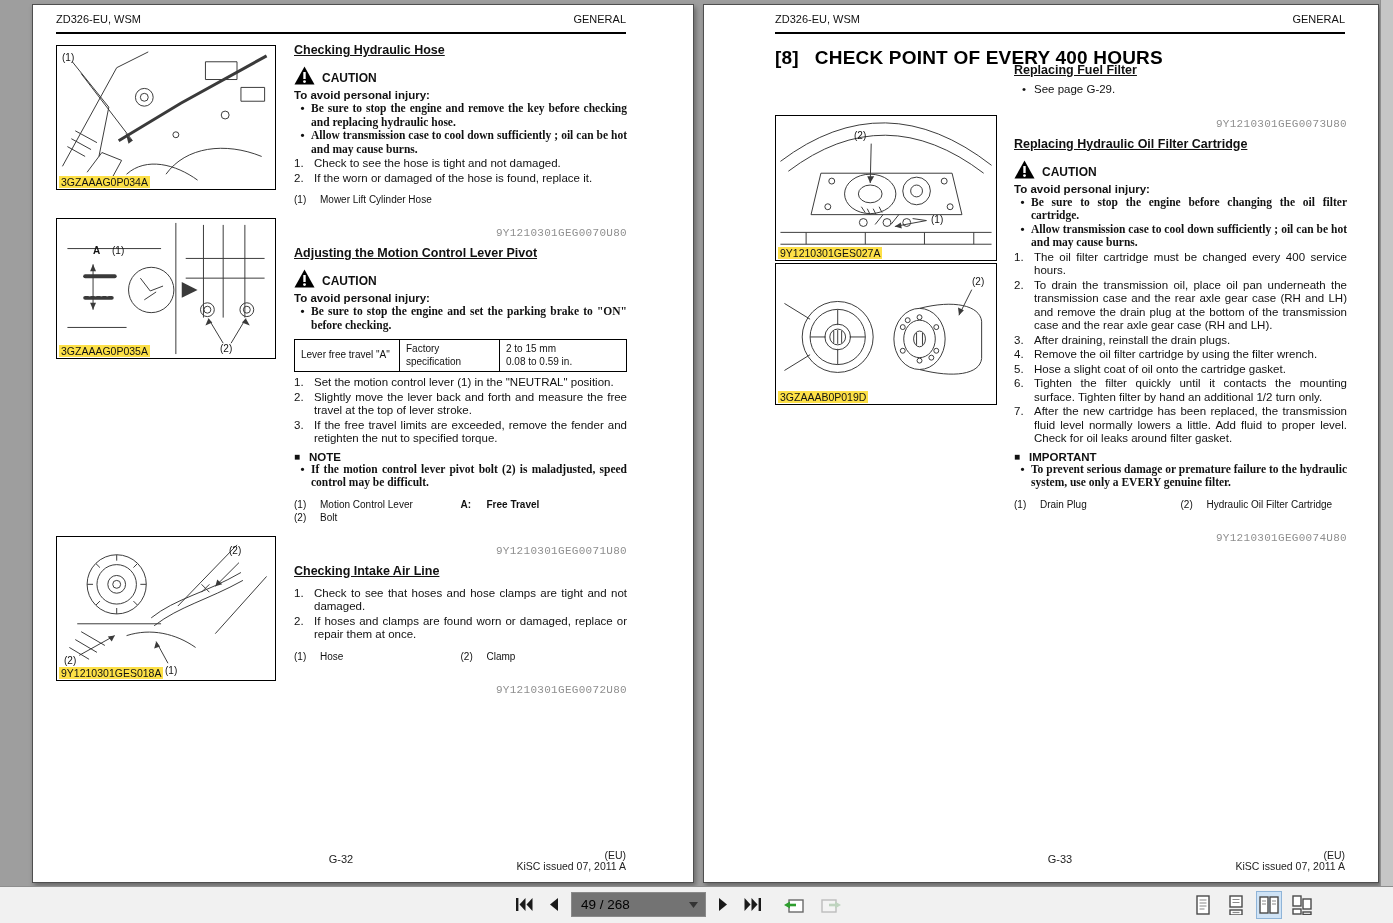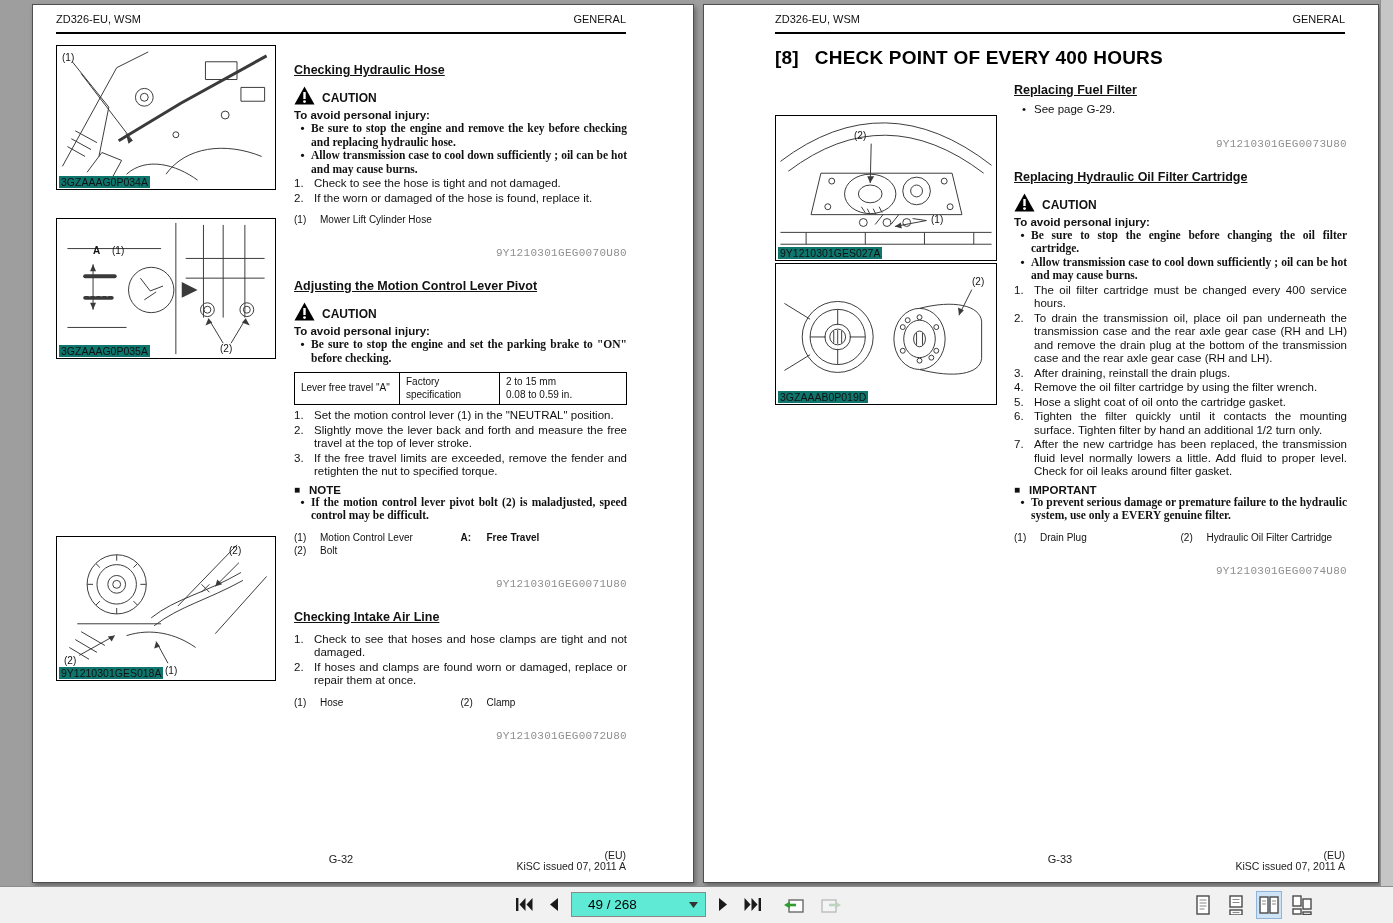--- a/index.html
+++ b/index.html
@@ -14,29 +14,29 @@
   .hdr { position:absolute; top:8px; display:flex; justify-content:space-between; font-size:11px; color:#111;gap:12px; }
   .hdr-rule { position:absolute; top:27px; height:2px; background:#000; }
   .page-left  .hdr, .page-left  .hdr-rule { left:23px; width:570px; }
   .page-right .hdr, .page-right .hdr-rule { left:71px; width:570px; }
 
   .doc-title { position:absolute; left:71px; top:42px; width:580px; display:flex; align-items:baseline; font-weight:bold; font-size:19px; letter-spacing:.2px; color:#000; }
   .doc-title .idx { margin-right:16px; }
 
   .fig { position:absolute; border:1px solid #000; background:#fff; }
   .fig svg { display:block; width:100%; height:100%; }
-  .fig .cap { position:absolute; left:2px; bottom:1px; font-size:10.5px; background:#0f766e; padding:0 2px; color:#111; white-space:nowrap; }
+  .fig .cap { position:absolute; left:2px; bottom:1px; font-size:10.5px; background:#fde047; padding:0 2px; color:#111; white-space:nowrap; }
   .fig .co { position:absolute; font-size:10px; color:#111; }
   .fig .co.bold { font-weight:bold; }
 
   .textcol { position:absolute; width:333px; color:#111; }
   .page-left  .textcol { left:261px; top:38px; }
   .page-right .textcol { left:310px; top:58px; }
 
-  .sect-heading { font-size:12.5px; font-weight:bold; text-decoration:underline; margin-bottom:9px;margin-top:20px; }
+  .sect-heading { font-size:12.5px; font-weight:bold; text-decoration:underline; margin-bottom:9px; }
   .caution-row { display:flex; align-items:flex-end; gap:7px; margin:6px 0 3px; }
   .caution-word { font-weight:bold; font-size:12px; }
   .intro { font-weight:bold; font-size:11.5px; line-height:14px; }
   .b-item { display:flex; font-weight:bold; font-size:11.5px; line-height:13.5px; }
   .b-item .dot { width:17px; flex:none; text-align:center; }
   .b-item .bt { flex:1; text-align:justify;font-family:Liberation Serif, serif; }
   .s-item { display:flex; font-size:11.5px; line-height:13.5px; margin-top:1px; }
   .s-item .n { width:20px; flex:none; }
   .s-item .st { flex:1; text-align:justify; }
   .note-row { display:flex; align-items:center; gap:9px; font-weight:bold; font-size:11.5px; margin-top:5px; }
@@ -50,21 +50,21 @@
 
   .pg-footer { position:absolute; bottom:10px; height:26px; }
   .page-left  .pg-footer { left:23px; width:570px; }
   .page-right .pg-footer { left:71px; width:570px; }
   .pgnum { position:absolute; left:0; right:0; bottom:7px; text-align:center; font-size:11px; color:#222; }
   .issue { position:absolute; right:0; bottom:0; text-align:right; font-size:10.5px; line-height:11px; color:#222; }
 
   .toolbar { position:absolute; left:0; top:886px; width:1393px; height:37px; background:#f1f1f1; border-top:1px solid #8e8e8e; }
   .nav-group { position:absolute; left:512px; top:5px; display:flex; align-items:center; gap:9px; }
   .tb-btn { background:transparent; border:none; padding:2px 3px; cursor:pointer; display:flex; align-items:center; }
-  .combo { display:flex; align-items:center; width:135px; height:25px; background:#5eead4; border:1px solid #8a8a8a;padding-left:7px; }
+  .combo { display:flex; align-items:center; width:135px; height:25px; background:#737373; border:1px solid #8a8a8a; }
   .combo input { flex:1; border:none; outline:none; font-size:13.5px; padding-left:9px; font-family:"Liberation Sans",sans-serif; background:transparent; width:100px; }
   .combo .caret { padding:0 7px 0 3px; display:flex; align-items:center; cursor:pointer; }
   .layout-group { position:absolute; right:78px; top:4px; display:flex; gap:7px; }
   .lay-btn { width:26px; height:28px; display:flex; align-items:center; justify-content:center; background:transparent; border:1px solid transparent; cursor:pointer; }
   .lay-btn.selected { background:#cfe3f6; border:1px solid #8fb4d8; }
 </style>
 </head>
 <body>
 
 <div class="viewer">

